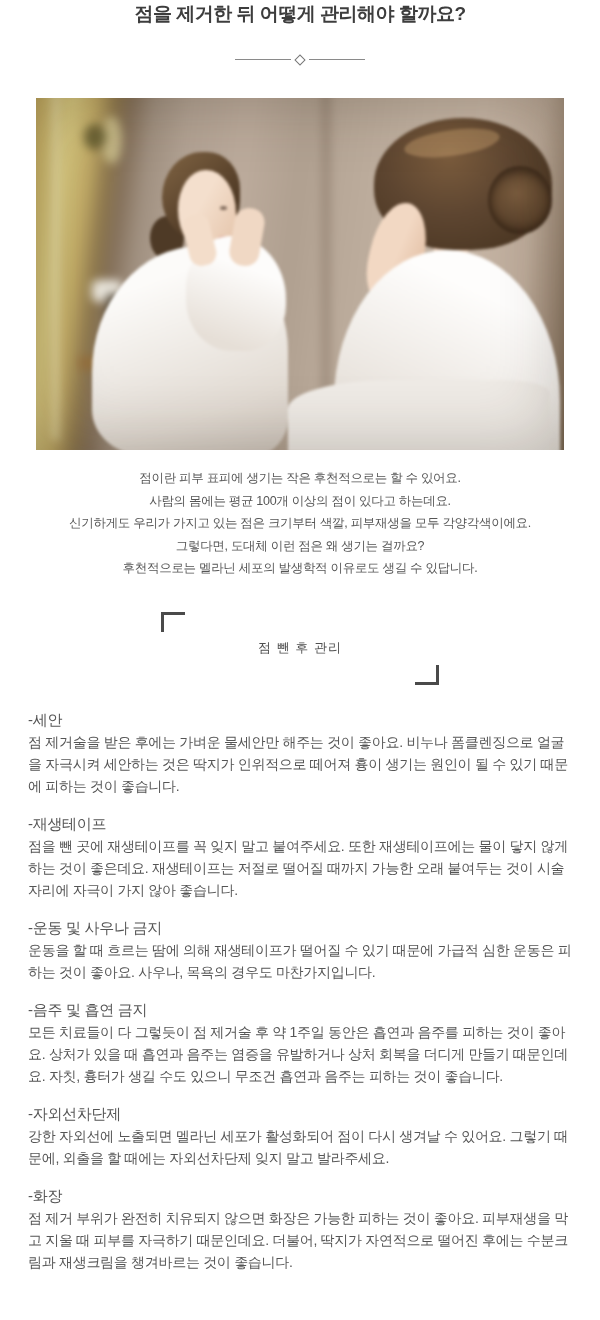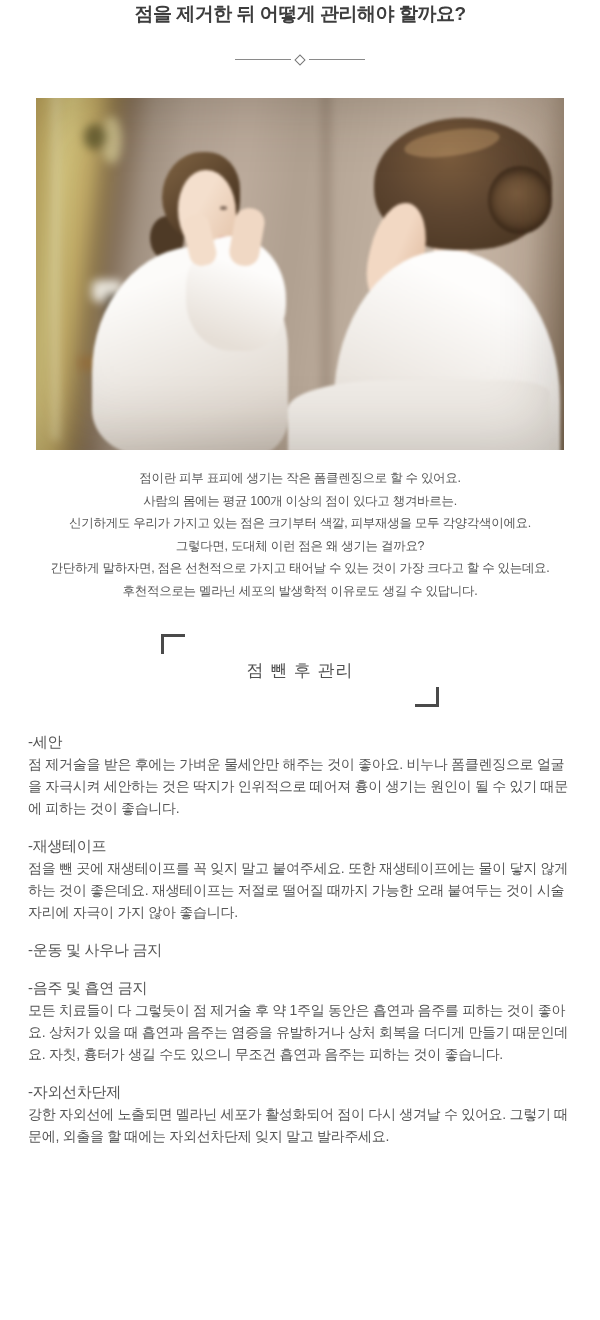--- a/index.html
+++ b/index.html
@@ -104,21 +104,21 @@
     white-space: nowrap; letter-spacing: -0.3px;
   }
 
   
   .quote { width: 278px; height: 73px; margin: 32px auto 0; position: relative;
     display: flex; align-items: center; justify-content: center; }
   .bracket-tl { position: absolute; left: 0; top: 0; width: 24px; height: 20px;
     border-left: 3px solid #4a4a4a; border-top: 3px solid #4a4a4a; }
   .bracket-br { position: absolute; right: 0; bottom: 0; width: 24px; height: 20px;
     border-right: 3px solid #4a4a4a; border-bottom: 3px solid #4a4a4a; }
-  .quote-text { font-size: 17px; color: #4f4f4f; letter-spacing: 1px; }
+  .quote-text { font-size: 13px; color: #4f4f4f; letter-spacing: 1px; }
 
   
   .sections { width: 544px; margin: 24px auto 0; }
   .care-section { margin-bottom: 16px; }
   .section-title { font-size: 15px; line-height: 22px; color: #555555; letter-spacing: -0.3px; }
   .section-body {
     font-size: 14px; line-height: 22px; color: #555555;
     letter-spacing: -0.3px; word-break: break-all; text-align: left;
   }
 </style>
@@ -161,49 +161,53 @@
       <div class="mw-hair-shine"></div>
       <div class="mw-bun"></div>
       <div class="mw-hand"></div>
       <div class="mw-robe"></div>
       <div class="mw-robe-low"></div>
     </div>
     <div class="vignette"></div>
   </div>
 
   <div class="intro">
-    <div class="intro-line">점이란 피부 표피에 생기는 작은 폼클렌징으로 할 수 있어요.</div>
-    <div class="intro-line">사람의 몸에는 평균 100개 이상의 점이 있다고 챙겨바르는.</div>
+    <div class="intro-line">점이란 피부 표피에 생기는 작은 후천적으로는 할 수 있어요.</div>
+    <div class="intro-line">사람의 몸에는 평균 100개 이상의 점이 있다고 하는데요.</div>
     <div class="intro-line">신기하게도 우리가 가지고 있는 점은 크기부터 색깔, 피부재생을 모두 각양각색이에요.</div>
     <div class="intro-line">그렇다면, 도대체 이런 점은 왜 생기는 걸까요?</div>
-    <div class="intro-line">간단하게 말하자면, 점은 선천적으로 가지고 태어날 수 있는 것이 가장 크다고 할 수 있는데요.</div>
     <div class="intro-line">후천적으로는 멜라닌 세포의 발생학적 이유로도 생길 수 있답니다.</div>
   </div>
 
   <div class="quote">
     <span class="bracket-tl"></span>
     <span class="quote-text">점 뺀 후 관리</span>
     <span class="bracket-br"></span>
   </div>
 
   <div class="sections">
     <div class="care-section">
       <div class="section-title">-세안</div>
       <div class="section-body">점 제거술을 받은 후에는 가벼운 물세안만 해주는 것이 좋아요. 비누나 폼클렌징으로 얼굴을 자극시켜 세안하는 것은 딱지가 인위적으로 떼어져 흉이 생기는 원인이 될 수 있기 때문에 피하는 것이 좋습니다.</div>
     </div>
     <div class="care-section">
       <div class="section-title">-재생테이프</div>
       <div class="section-body">점을 뺀 곳에 재생테이프를 꼭 잊지 말고 붙여주세요. 또한 재생테이프에는 물이 닿지 않게 하는 것이 좋은데요. 재생테이프는 저절로 떨어질 때까지 가능한 오래 붙여두는 것이 시술 자리에 자극이 가지 않아 좋습니다.</div>
     </div>
     <div class="care-section">
       <div class="section-title">-운동 및 사우나 금지</div>
+      <div class="section-body">운동을 할 때 흐르는 땀에 의해 재생테이프가 떨어질 수 있기 때문에 가급적 심한 운동은 피하는 것이 좋아요. 사우나, 목욕의 경우도 마찬가지입니다.</div>
     </div>
     <div class="care-section">
       <div class="section-title">-음주 및 흡연 금지</div>
       <div class="section-body">모든 치료들이 다 그렇듯이 점 제거술 후 약 1주일 동안은 흡연과 음주를 피하는 것이 좋아요. 상처가 있을 때 흡연과 음주는 염증을 유발하거나 상처 회복을 더디게 만들기 때문인데요. 자칫, 흉터가 생길 수도 있으니 무조건 흡연과 음주는 피하는 것이 좋습니다.</div>
     </div>
     <div class="care-section">
       <div class="section-title">-자외선차단제</div>
       <div class="section-body">강한 자외선에 노출되면 멜라닌 세포가 활성화되어 점이 다시 생겨날 수 있어요. 그렇기 때문에, 외출을 할 때에는 자외선차단제 잊지 말고 발라주세요.</div>
     </div>
+    <div class="care-section">
+      <div class="section-title">-화장</div>
+      <div class="section-body">점 제거 부위가 완전히 치유되지 않으면 화장은 가능한 피하는 것이 좋아요. 피부재생을 막고 지울 때 피부를 자극하기 때문인데요. 더불어, 딱지가 자연적으로 떨어진 후에는 수분크림과 재생크림을 챙겨바르는 것이 좋습니다.</div>
+    </div>
   </div>
 
 </div>
 
 </body></html>

